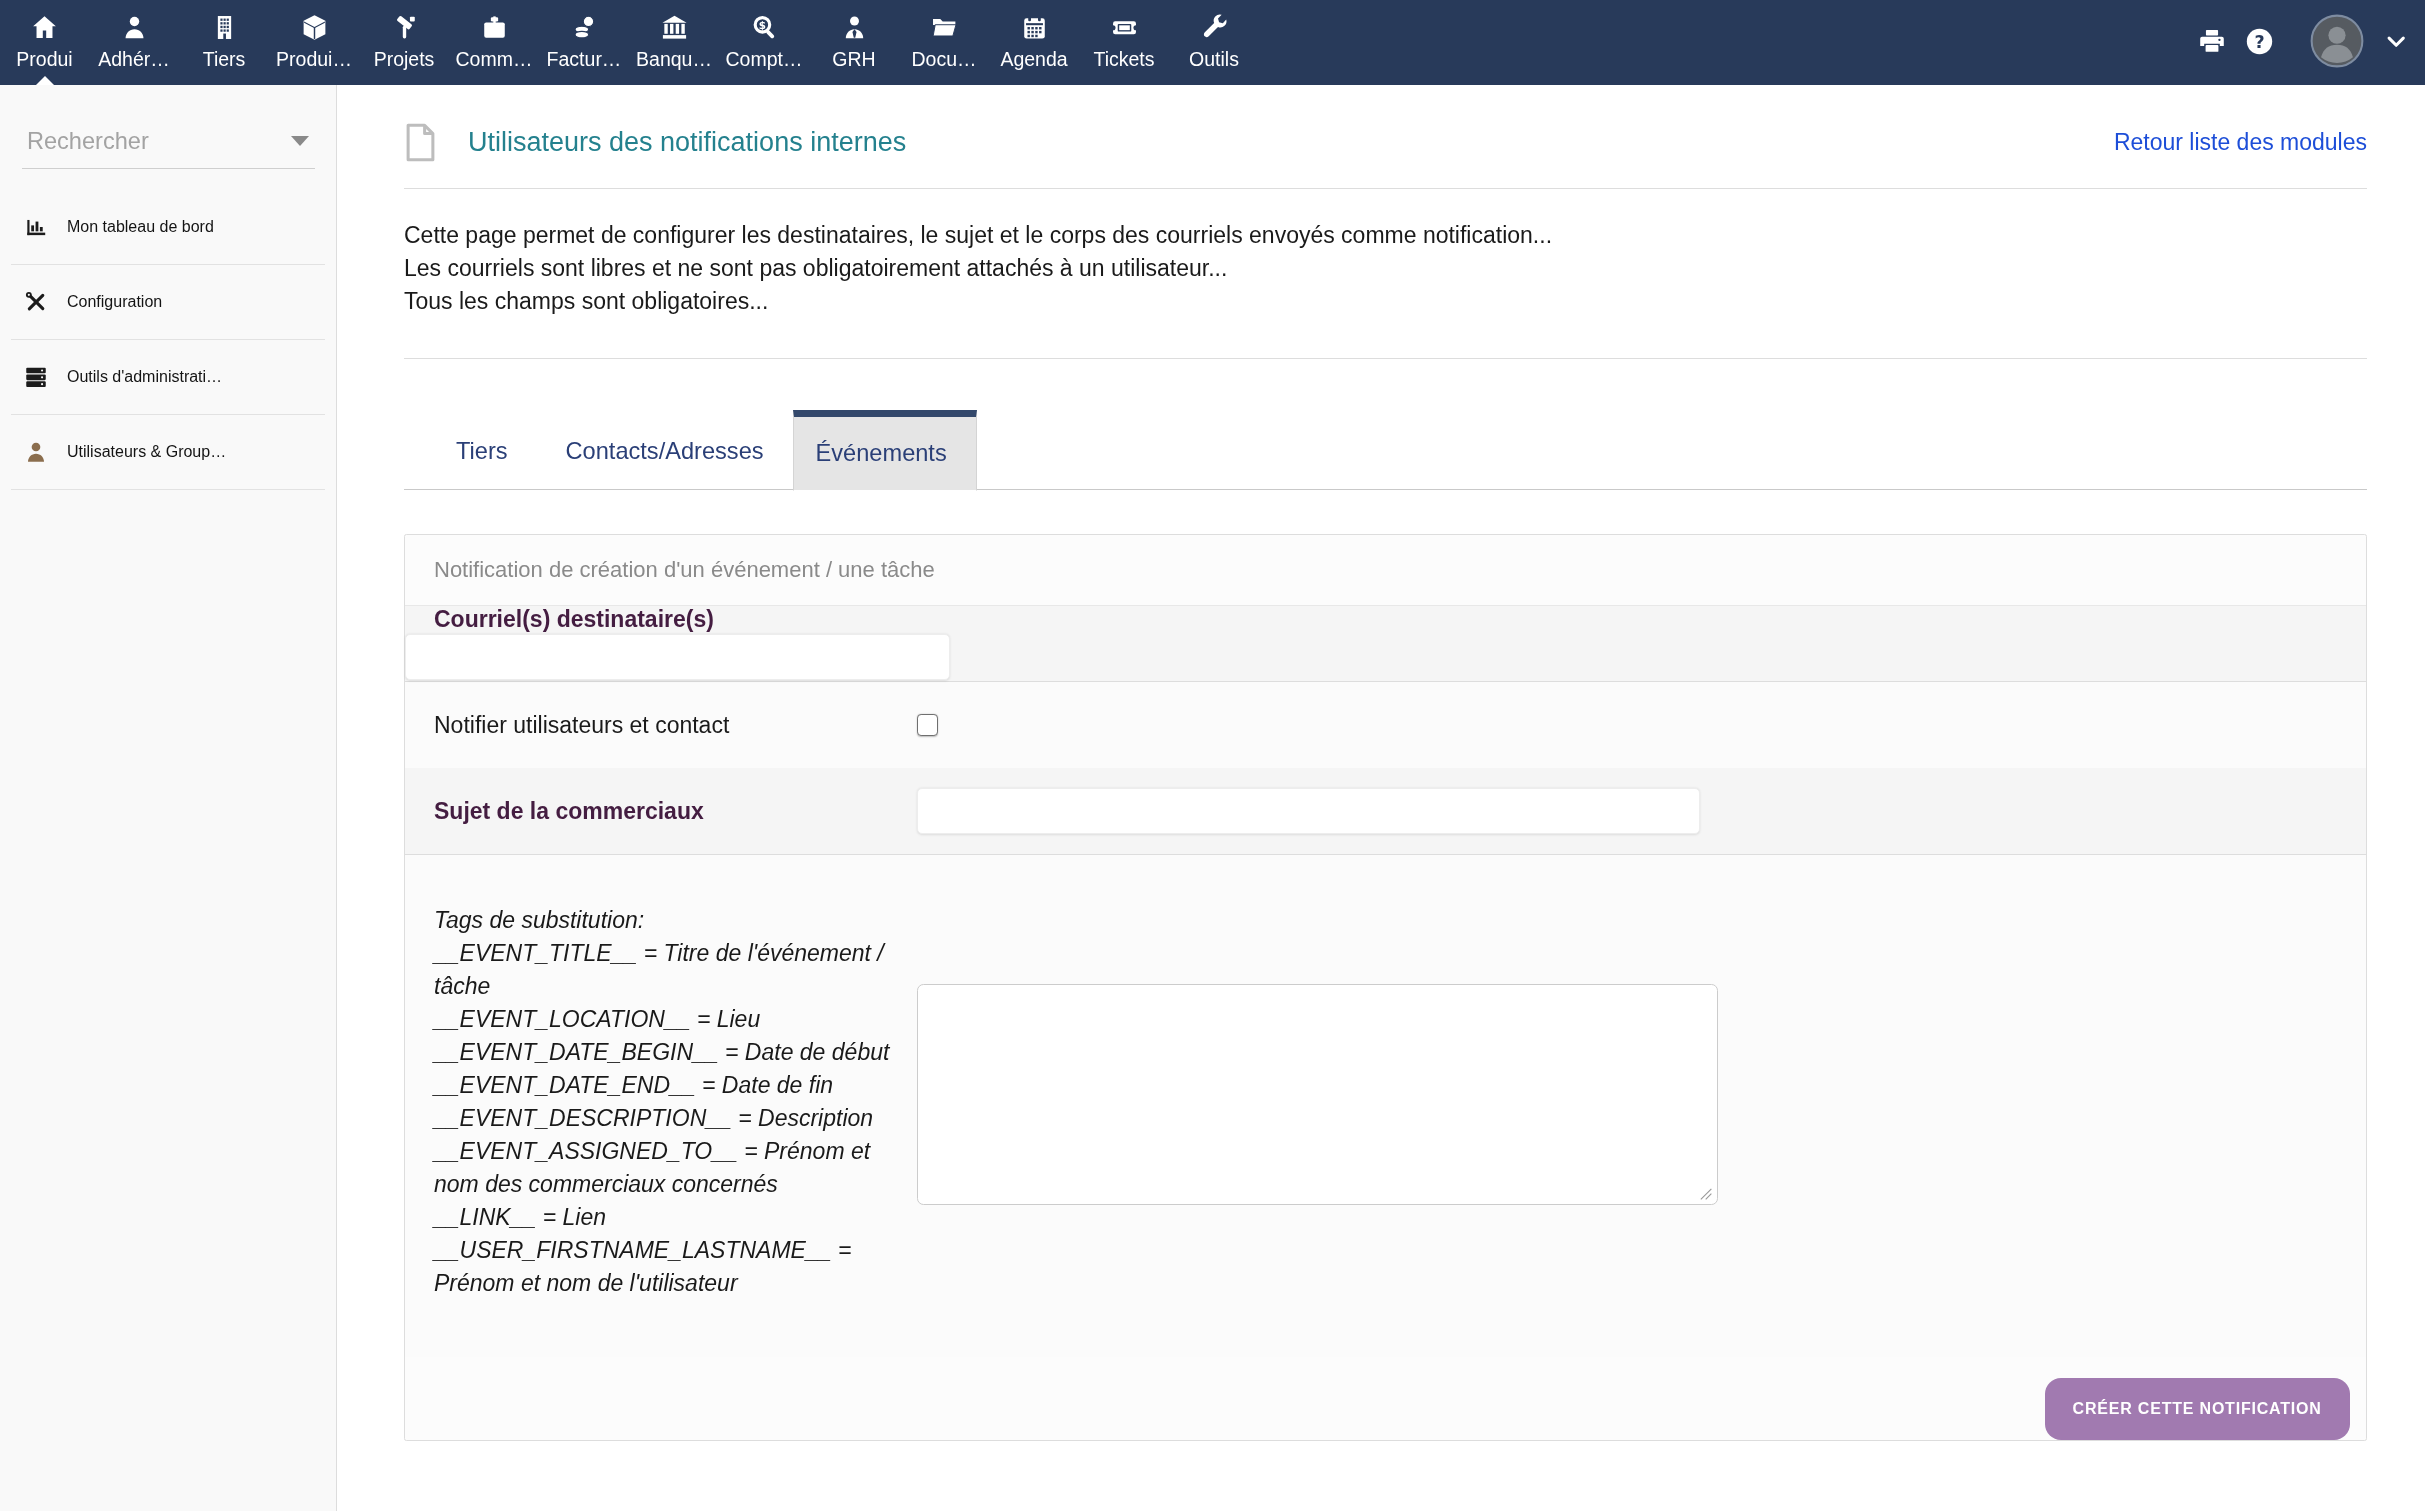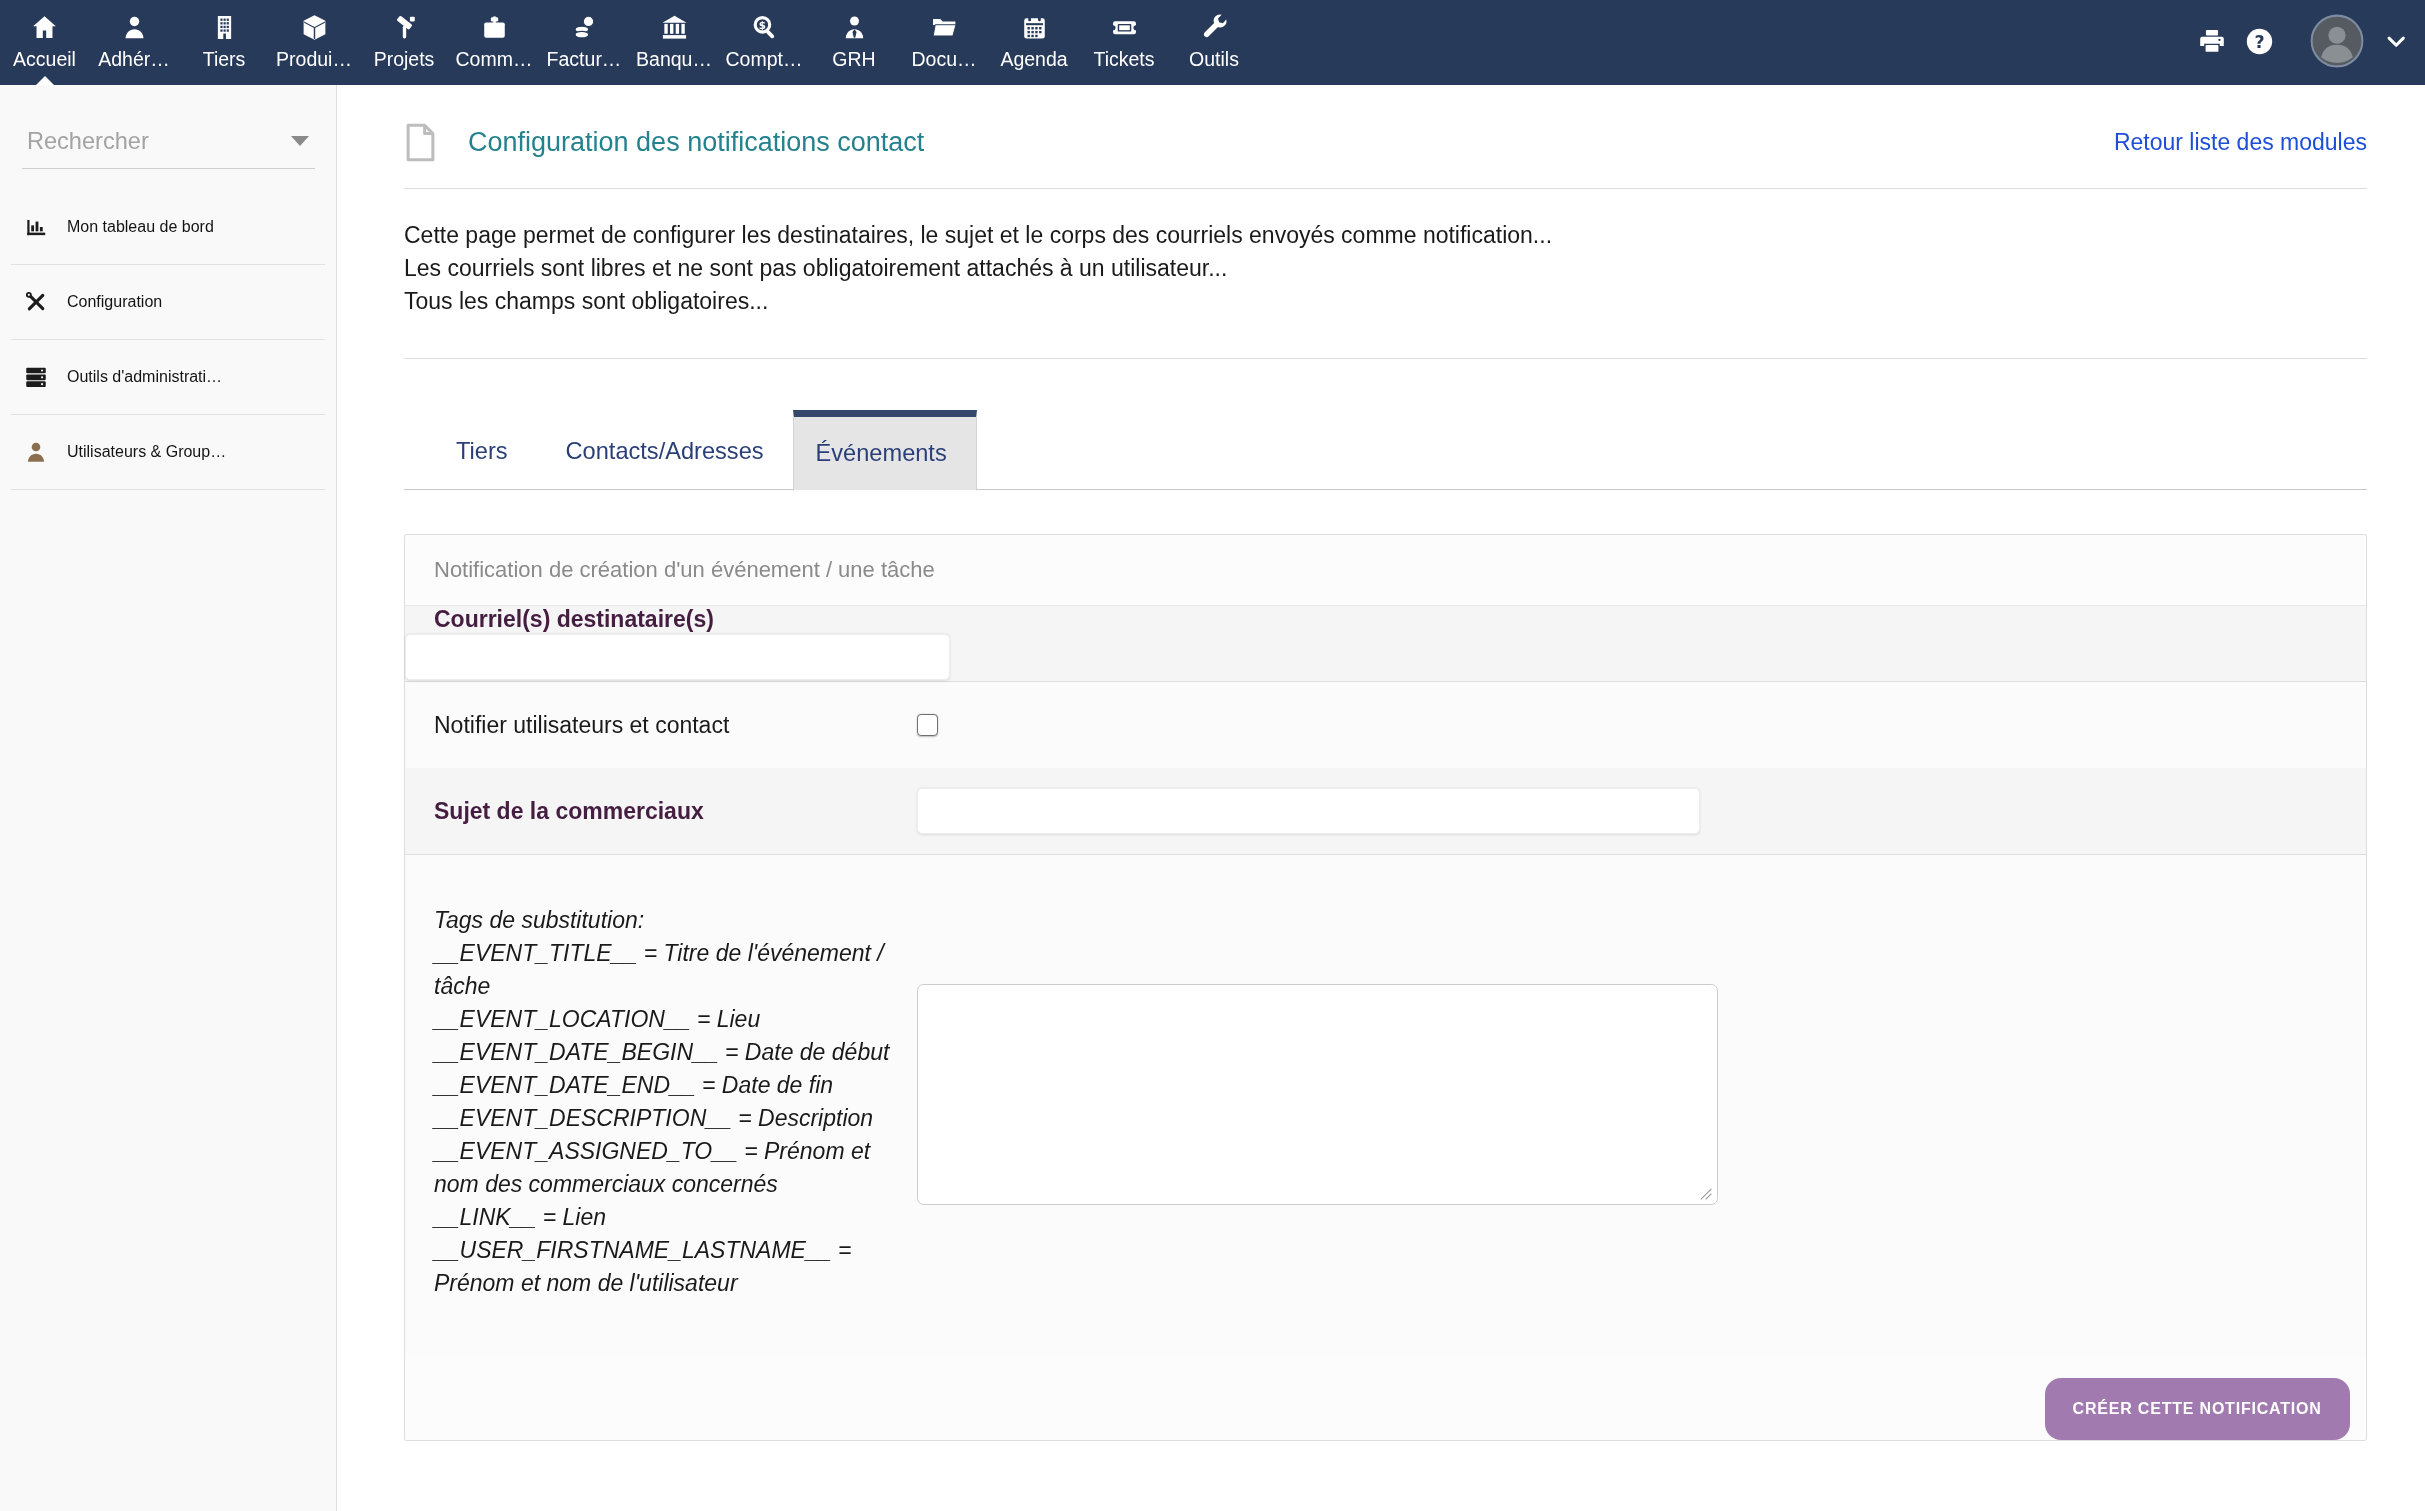--- a/index.html
+++ b/index.html
@@ -109,21 +109,21 @@
 
   <div class="navbar">
     <div class="nav-items">
 
       <div class="nav-item">
         <span class="nicon">
           <svg viewBox="0 0 24 24" fill="#fff">
               <path d="M12 2.6L2.6 11h2.8v9.6h5.2v-6.2h2.8v6.2h5.2V11h2.8z"></path>
             </svg>
         </span>
-        <span class="nlabel">Accueil</span>
+        <span class="nlabel">Produi</span>
         <span class="nav-pointer"></span>
       </div>
 
       <div class="nav-item">
         <span class="nicon">
           <svg viewBox="0 0 24 24" fill="#fff">
               <circle cx="12" cy="7" r="3.9"></circle>
               <path d="M4.6 20.8c0-4.1 3.3-7.4 7.4-7.4s7.4 3.3 7.4 7.4z"></path>
             </svg>
         </span>
@@ -397,21 +397,21 @@
 
     <div class="main">
 
       <div class="title-row">
         <span>
           <svg class="doc-icon" viewBox="0 0 24 28">
               <path d="M3 1.5h12l6 6v19H3z" fill="#fff" stroke="#bdbdbd" stroke-width="2.2" stroke-linejoin="round"></path>
               <path d="M15 1.5v6h6" fill="none" stroke="#bdbdbd" stroke-width="2.2" stroke-linejoin="round"></path>
             </svg>
         </span>
-        <span class="page-title">Configuration des notifications contact</span>
+        <span class="page-title">Utilisateurs des notifications internes</span>
         <span class="title-spacer"></span>
         <a class="back-link">Retour liste des modules</a>
       </div>
 
       <div class="hrule hr1"></div>
 
       <div class="desc">
         <div>Cette page permet de configurer les destinataires, le sujet et le corps des courriels envoyés comme notification...</div>
         <div>Les courriels sont libres et ne sont pas obligatoirement attachés à un utilisateur...</div>
         <div>Tous les champs sont obligatoires...</div>

